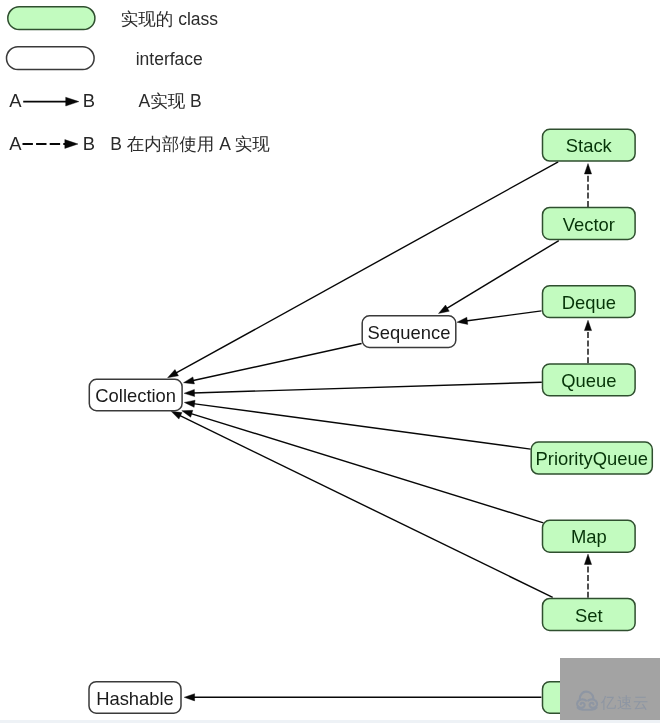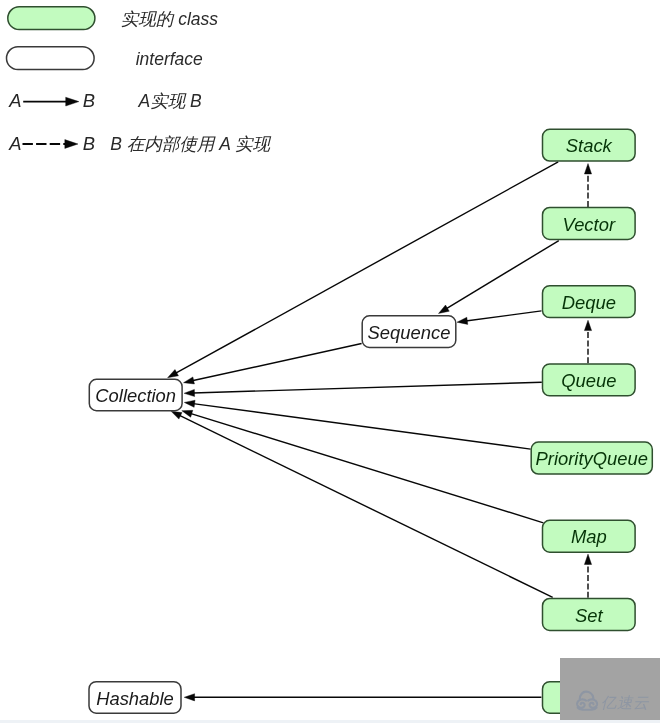--- a/index.html
+++ b/index.html
@@ -1,20 +1,20 @@
 <!DOCTYPE html>
 <html><head>
 <meta charset="utf-8">
 <style>
   html,body{margin:0;padding:0;}
   body{width:660px;height:723px;background:#ffffff;overflow:hidden;
        font-family:"Liberation Sans","DejaVu Sans",sans-serif;
        -webkit-font-smoothing:antialiased;}
   text{-webkit-font-smoothing:antialiased;}
-  #root{position:relative;width:520px;height:723px;font-style:italic;}
+  #root{position:relative;width:520px;height:723px;}
   svg{display:block;}
   #diagram{position:absolute;left:0;top:0;transform:translateZ(0);}
   #watermark{position:absolute;left:560px;top:658px;width:100px;height:65px;
              background:#a3a3a3;overflow:hidden;transform:translateZ(0);}
   #wm-svg{position:absolute;left:0;top:0;transform:translateZ(0);}
   #footer-band{position:absolute;left:0;bottom:0;width:660px;height:3px;background:#eef2f6;}
 </style>
 </head>
 <body>
 

